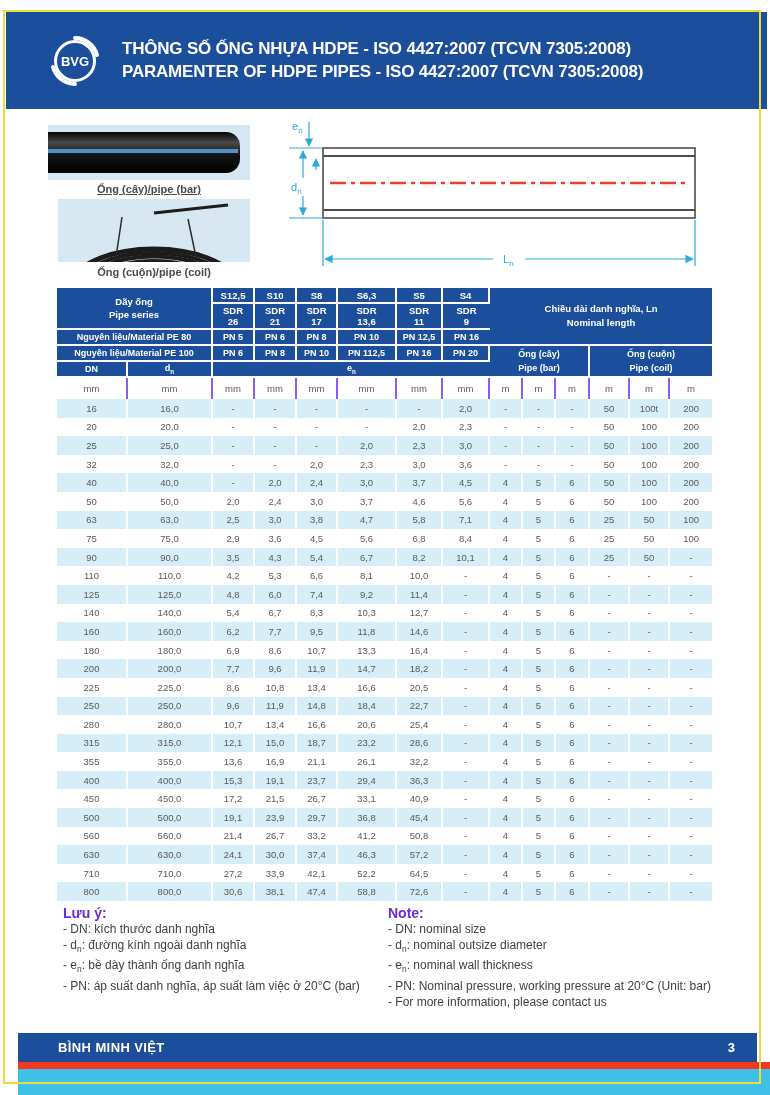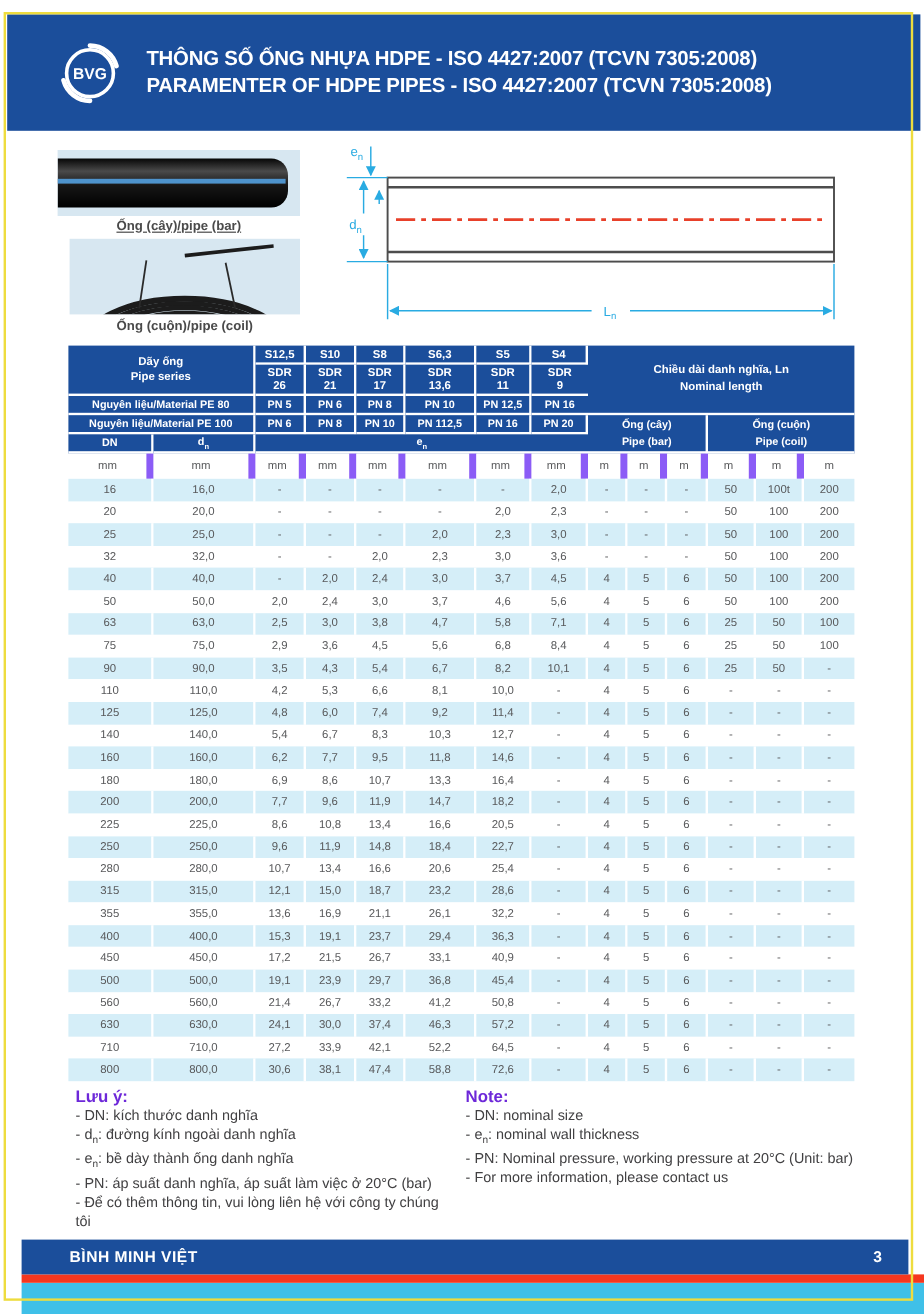--- a/index.html
+++ b/index.html
@@ -38,21 +38,21 @@
                        border-right:2px solid #ffffff;border-bottom:2px solid #ffffff;white-space:pre-line;}
   .spec-table thead tr th:last-child{border-right:none;}
   .spec-table thead .r1 th{height:16px;font-size:9.5px;}
   .spec-table thead .r2 th{height:26px;font-size:9.5px;line-height:11px;}
   .spec-table thead .r3 th,.spec-table thead .r4 th,.spec-table thead .r5 th{height:16px;font-size:9px;}
   .spec-table th.series{font-size:11px;line-height:13px;}
   .spec-table th.length{font-size:11px;line-height:14px;}
   .spec-table th.mat{font-size:9.5px;}
   .spec-table th.two{font-size:9px;line-height:14px;}
   .spec-table thead .units th{background:#ffffff;color:#58595b;font-weight:normal;font-size:9.5px;height:21px;
-                              border-right:6px solid #8b5cf6;border-bottom:none;}
+                              border-right:2px solid #8b5cf6;border-bottom:none;}
   .spec-table tbody td{height:18.6px;font-size:9.5px;color:#58595b;border-right:2px solid #ffffff;background:#ffffff;}
   .spec-table tbody td:last-child{border-right:none;}
   .spec-table tbody tr:nth-child(odd) td{background:#d5eef8;}
   sub{font-size:70%;}
 
   
   .notes{position:absolute;color:#414042;}
   .notes-vi{left:63px;top:905px;width:315px;}
   .notes-en{left:388px;top:905px;width:340px;}
   .note-title{font-size:14px;font-weight:bold;color:#6d28d9;}
@@ -666,27 +666,27 @@
     </tbody>
 </table>
 
 <div class="notes notes-vi">
   <div class="note-title">Lưu ý:</div>
   <div>
       <div class="note-line">- DN: kích thước danh nghĩa</div>
       <div class="note-line">- d<sub>n</sub>: đường kính ngoài danh nghĩa</div>
       <div class="note-line">- e<sub>n</sub>: bề dày thành ống danh nghĩa</div>
       <div class="note-line">- PN: áp suất danh nghĩa, áp suất làm việc ở 20°C (bar)</div>
-      <div class="note-line">- Để có thêm thông tin, vui lòng liên hệ với công ty chúng tôi</div>
     </div>
 </div>
 <div class="notes notes-en">
   <div class="note-title">Note:</div>
   <div>
       <div class="note-line">- DN: nominal size</div>
+      <div class="note-line">- d<sub>n</sub>: nominal outsize diameter</div>
       <div class="note-line">- e<sub>n</sub>: nominal wall thickness</div>
       <div class="note-line">- PN: Nominal pressure, working pressure at 20°C (Unit: bar)</div>
       <div class="note-line">- For more information, please contact us</div>
     </div>
 </div>
 
 <div class="footer-band">
   <div class="footer-company">BÌNH MINH VIỆT</div>
   <div class="footer-page">3</div>
 </div>

